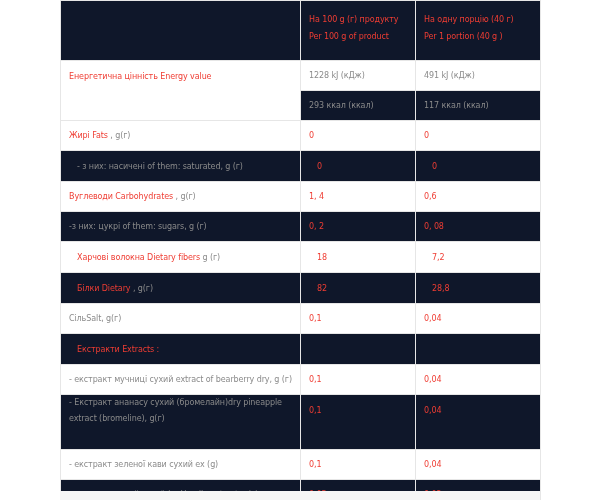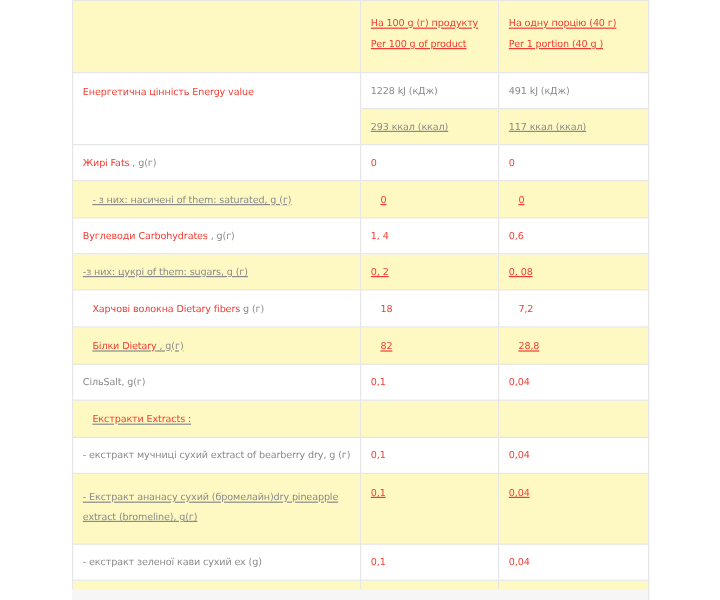--- a/index.html
+++ b/index.html
@@ -29,21 +29,21 @@
     col.c3 { width: 125px; }
     td {
       border: 1px solid #e6e6e6;
       font-size: 8px;
       color: #8a8a8a;
       padding: 0 8px;
       vertical-align: middle;
       line-height: 15px;
       letter-spacing: -0.1px;
     }
-    tr.gray td { background: #fef9c3; text-decoration: underline; }
+    tr.gray td { background: #0f172a; }
     tr.white td { background: #ffffff; }
     td.top { vertical-align: top; padding-top: 8px; margin-left: 44px; }
     .red { color: #ef3d33; }
     .header td { height: 49px; }
     .header td.hcell { vertical-align: top; padding-top: 10px; line-height: 17px; }
     .r30 td { height: 29px; }
     .r31 td { height: 30px; padding-left: 16px; }
     .r46 td { height: 46px; }
     td.val { color: #ef3d33; }
     td.val-gray { color: #8a8a8a; margin-left: 44px; }
@@ -139,21 +139,21 @@
         <td class="val"></td>
       </tr>
 
       <tr class="white r30">
         <td><span>- екстракт мучниці сухий extract of bearberry dry, g (г)</span></td>
         <td class="val">0,1</td>
         <td class="val">0,04</td>
       </tr>
 
       <tr class="gray r46">
-        <td class="top" style="padding-top:12px;line-height:16px;"><span>- Екстракт ананасу сухий (бромелайн)dry pineapple extract (bromeline), g(г)</span></td>
+        <td class="top" style="padding-top:0;line-height:16px;"><span>- Екстракт ананасу сухий (бромелайн)dry pineapple extract (bromeline), g(г)</span></td>
         <td class="val top">0,1</td>
         <td class="val top">0,04</td>
       </tr>
 
       <tr class="white r30">
         <td><span>- екстракт зеленої кави сухий ex (g)</span></td>
         <td class="val">0,1</td>
         <td class="val">0,04</td>
       </tr>
 

